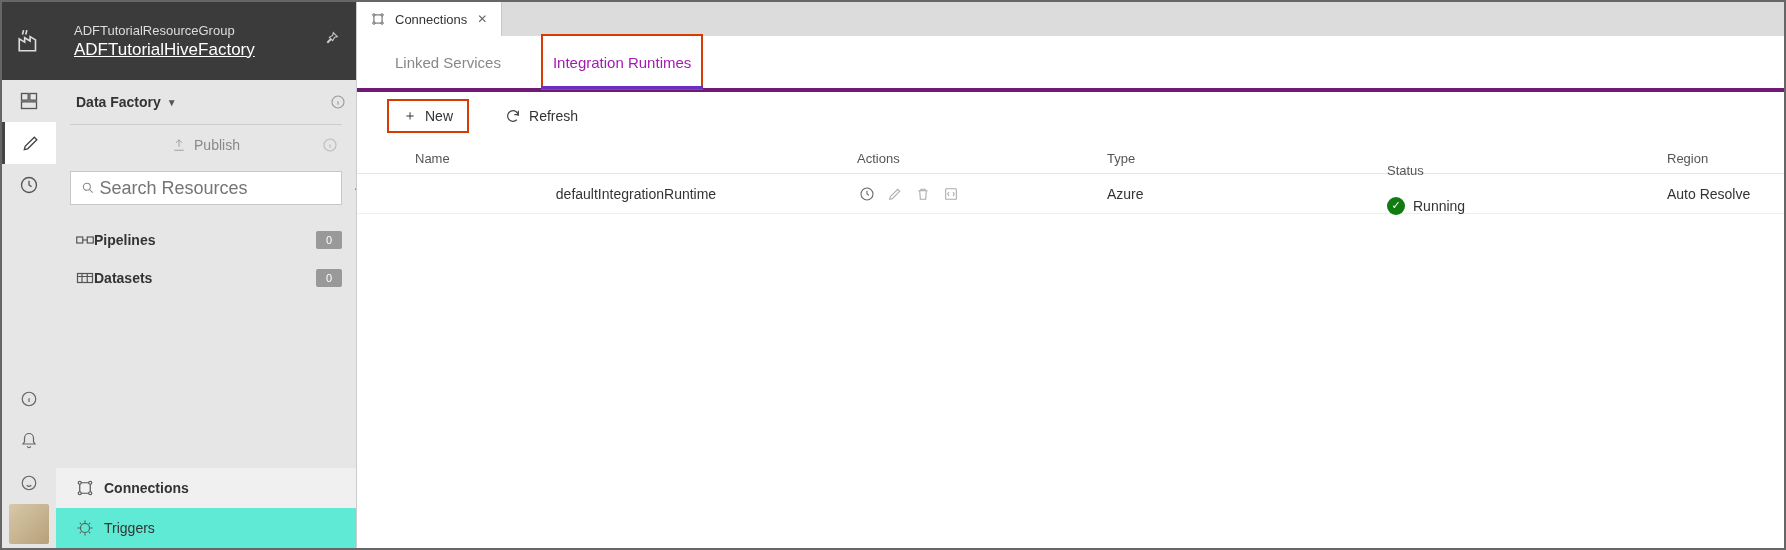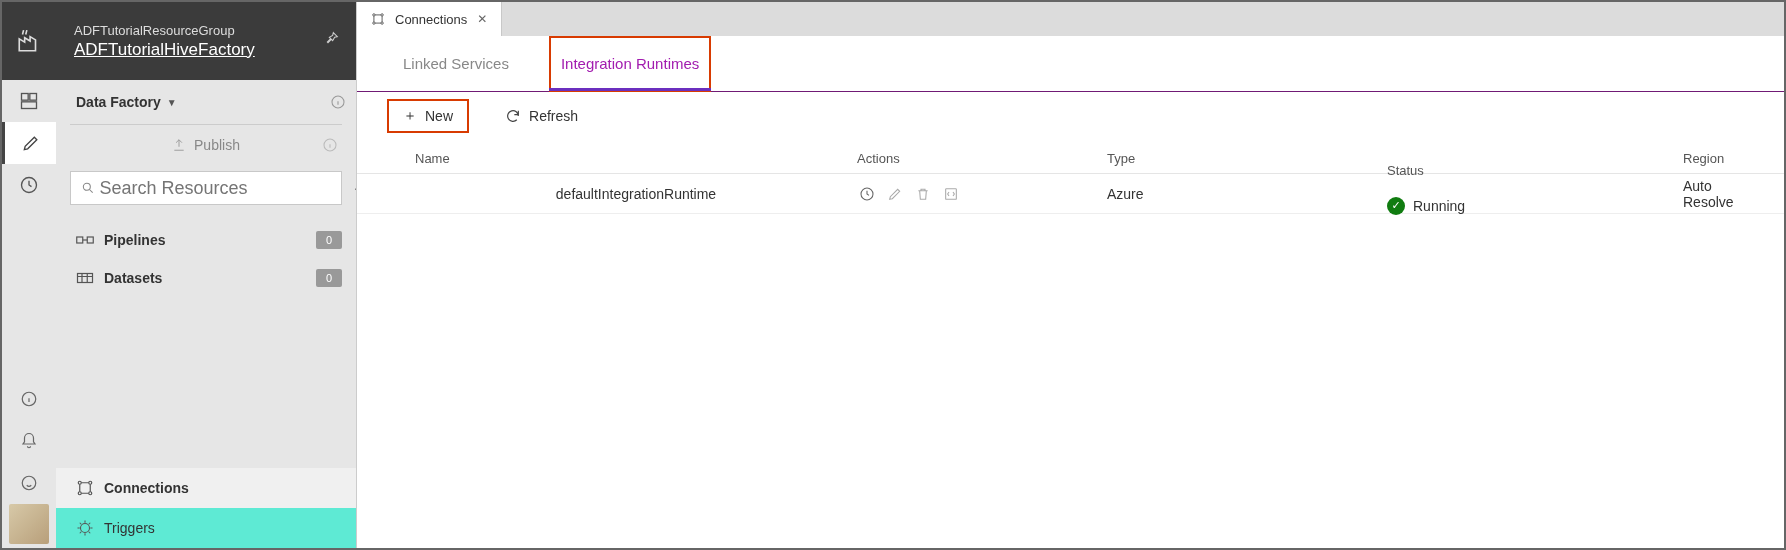--- a/index.html
+++ b/index.html
@@ -28,51 +28,51 @@
   .lp-divider { height:1px; background:#ccc; margin:0 14px; }
 
   .lp-publish { display:flex; align-items:center; justify-content:center; gap:8px; height:40px; color:#888; font-size:14px; position:relative; }
   .lp-publish .info { position:absolute; right:18px; color:#aaa; }
 
   .lp-search-row { display:flex; align-items:center; gap:8px; padding:6px 14px; }
   .lp-search { flex:1; display:flex; align-items:center; background:#fff; border:1px solid #c8c8c8; height:34px; padding:0 10px; color:#888; }
   .lp-search input { border:none; outline:none; flex:1; font-size:18px; color:#333; background:transparent; }
   .lp-add { width:30px; height:34px; display:flex; align-items:center; justify-content:center; color:#555; font-size:20px; cursor:pointer; }
 
-  .lp-tree-item { display:flex; align-items:center; gap:10px; height:38px; padding:0 14px 0 20px; font-size:14px; color:#333; font-weight:600; cursor:pointer; }
+  .lp-tree-item { display:flex; align-items:center; height:38px; padding:0 14px 0 20px; font-size:14px; color:#333; font-weight:600; cursor:pointer; }
   .lp-tree-item .badge { margin-left:auto; min-width:26px; height:18px; background:#999; color:#fff; font-size:11px; display:flex; align-items:center; justify-content:center; border-radius:2px; font-weight:400; }
 
   .lp-flex { flex:1; }
 
   .lp-bottom-item { display:flex; align-items:center; gap:10px; height:40px; padding:0 14px 0 20px; font-size:14px; color:#333; background:#5eead4; cursor:pointer; }
   .lp-bottom-item.solid { background:#f0f0f0; font-weight:600; }
 
   
   .main { flex:1; background:#fff; display:flex; flex-direction:column; border-left:1px solid #ccc; }
   .tab-strip { height:34px; background:#dcdcdc; display:flex; align-items:flex-end; }
   .tab-strip .tab { height:34px; background:#fff; display:flex; align-items:center; gap:10px; padding:0 14px; font-size:13px; color:#333; border-right:1px solid #c8c8c8; cursor:pointer; }
   .tab-strip .tab .close { color:#666; font-size:12px; cursor:pointer; }
 
-  .subtab-row { height:56px; display:flex; align-items:center; gap:30px; padding:0 36px; border-bottom:1px solid #701a75; }
+  .subtab-row { height:56px; display:flex; align-items:center; gap:30px; padding:0 28px; border-bottom:4px solid #701a75; }
   .subtab { height:56px; display:flex; align-items:center; font-size:15px; color:#888; padding:0 10px; cursor:pointer; }
   .subtab.active { color:#333; }
   .subtab.highlighted { border:2px solid #d83b01; color:#a21caf; position:relative; }
   .subtab.highlighted::after { content:""; position:absolute; left:-2px; right:-2px; bottom:-1px; height:3px; background:#6b2fbf; }
 
   .toolbar-row { height:48px; display:flex; align-items:center; gap:22px; padding:0 30px; }
   .tb-btn { display:flex; align-items:center; gap:8px; height:34px; padding:0 14px; font-size:14px; color:#333; cursor:pointer; }
   .tb-btn.new { border:2px solid #d83b01; }
   .tb-btn .plus { color:#333; font-weight:300; }
 
   .table-head { display:flex; padding:0 30px; height:30px; align-items:center; font-size:13px; color:#555; border-bottom:1px solid #e5e5e5; margin-top:4px; }
   .col-name   { width:470px; padding-left:28px; }
   .col-act    { width:250px; }
   .col-type   { width:280px; }
   .col-status { width:280px;margin-top:24px; }
-  .col-region { flex:1;margin-left:16px; }
+  .col-region { flex:1; }
 
   .table-row { display:flex; padding:0 30px; height:40px; align-items:center; font-size:14px; color:#333; border-bottom:1px solid #eee; }
   .table-row .col-name { padding-left:28px;text-align:center; }
   .row-actions { display:flex; gap:8px; color:#888; }
   .row-actions span { cursor:pointer; display:inline-flex; width:20px; height:20px; align-items:center; justify-content:center; }
   .status-cell { display:flex; align-items:center; gap:8px; }
   .status-dot { width:18px; height:18px; border-radius:50%; background:#107c10; color:#fff; display:flex; align-items:center; justify-content:center; font-size:11px; }
 
   svg { display:block; }
 </style>

